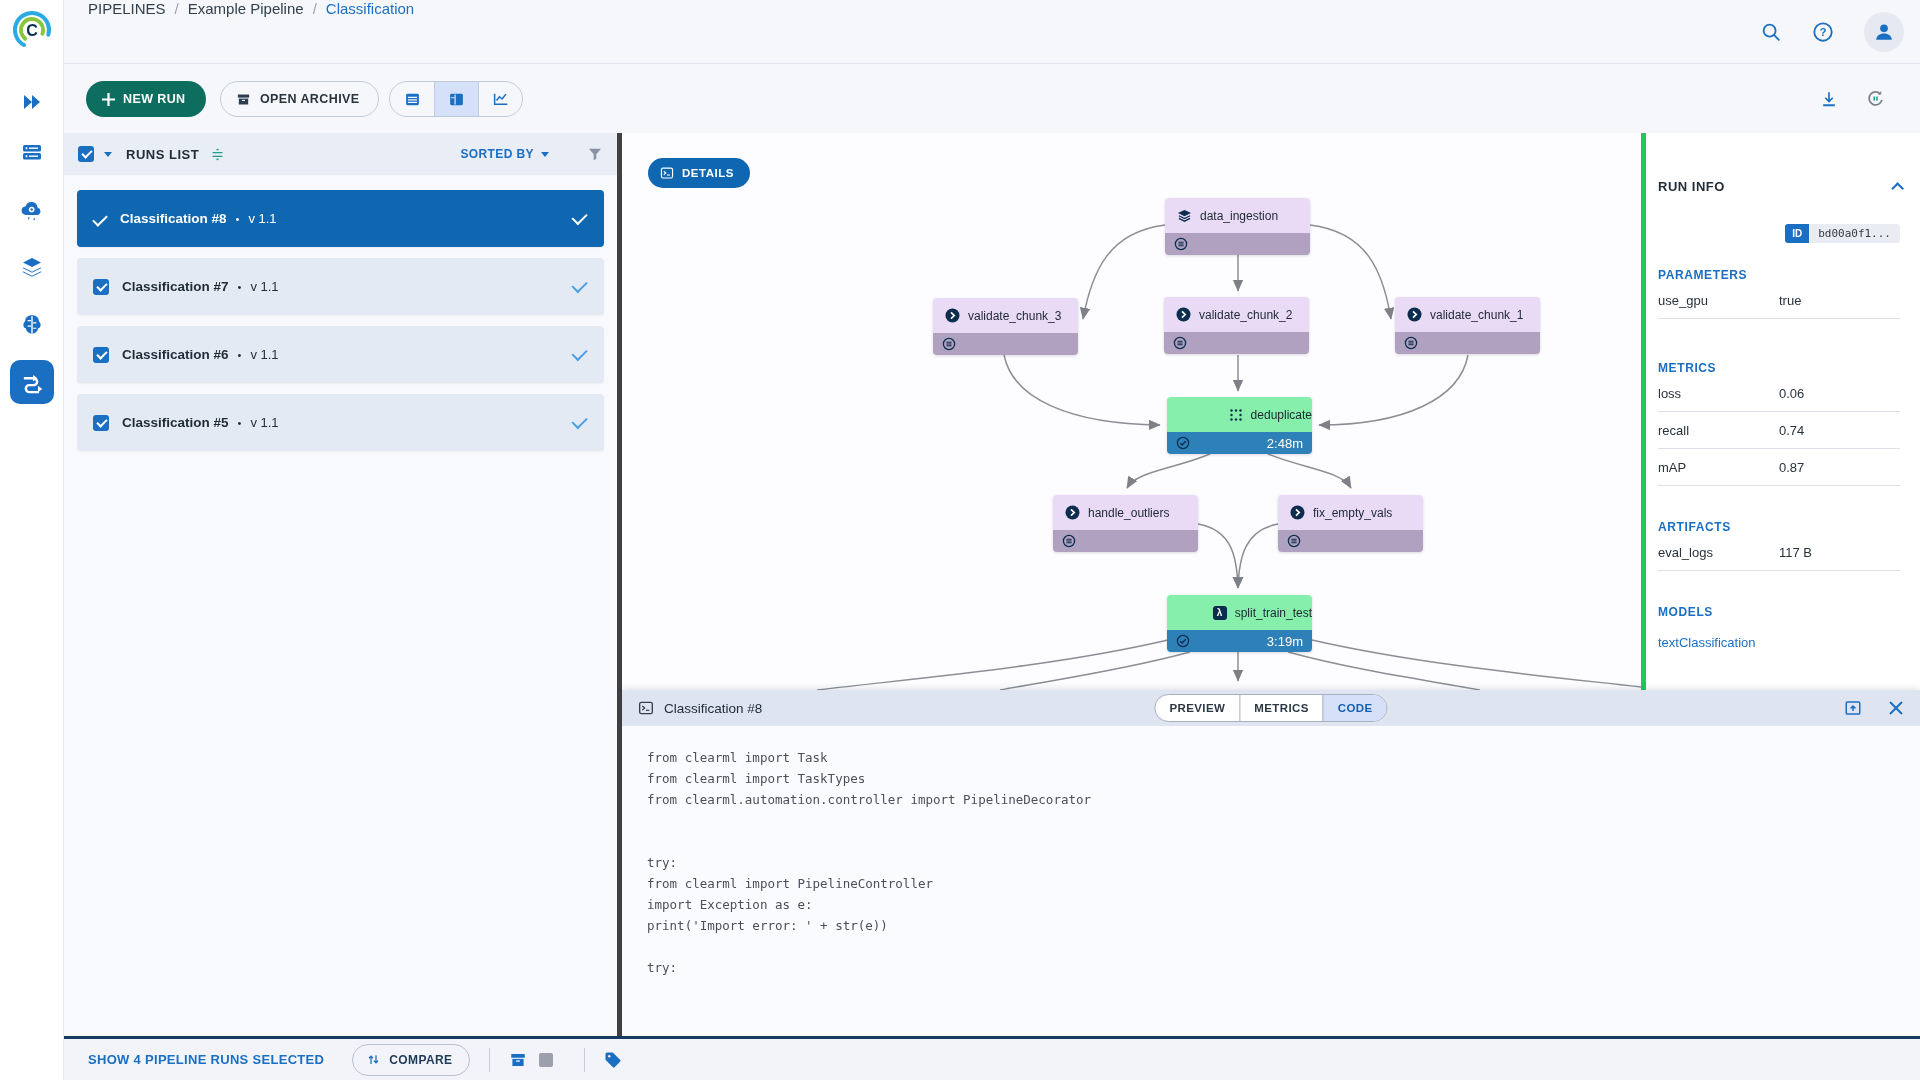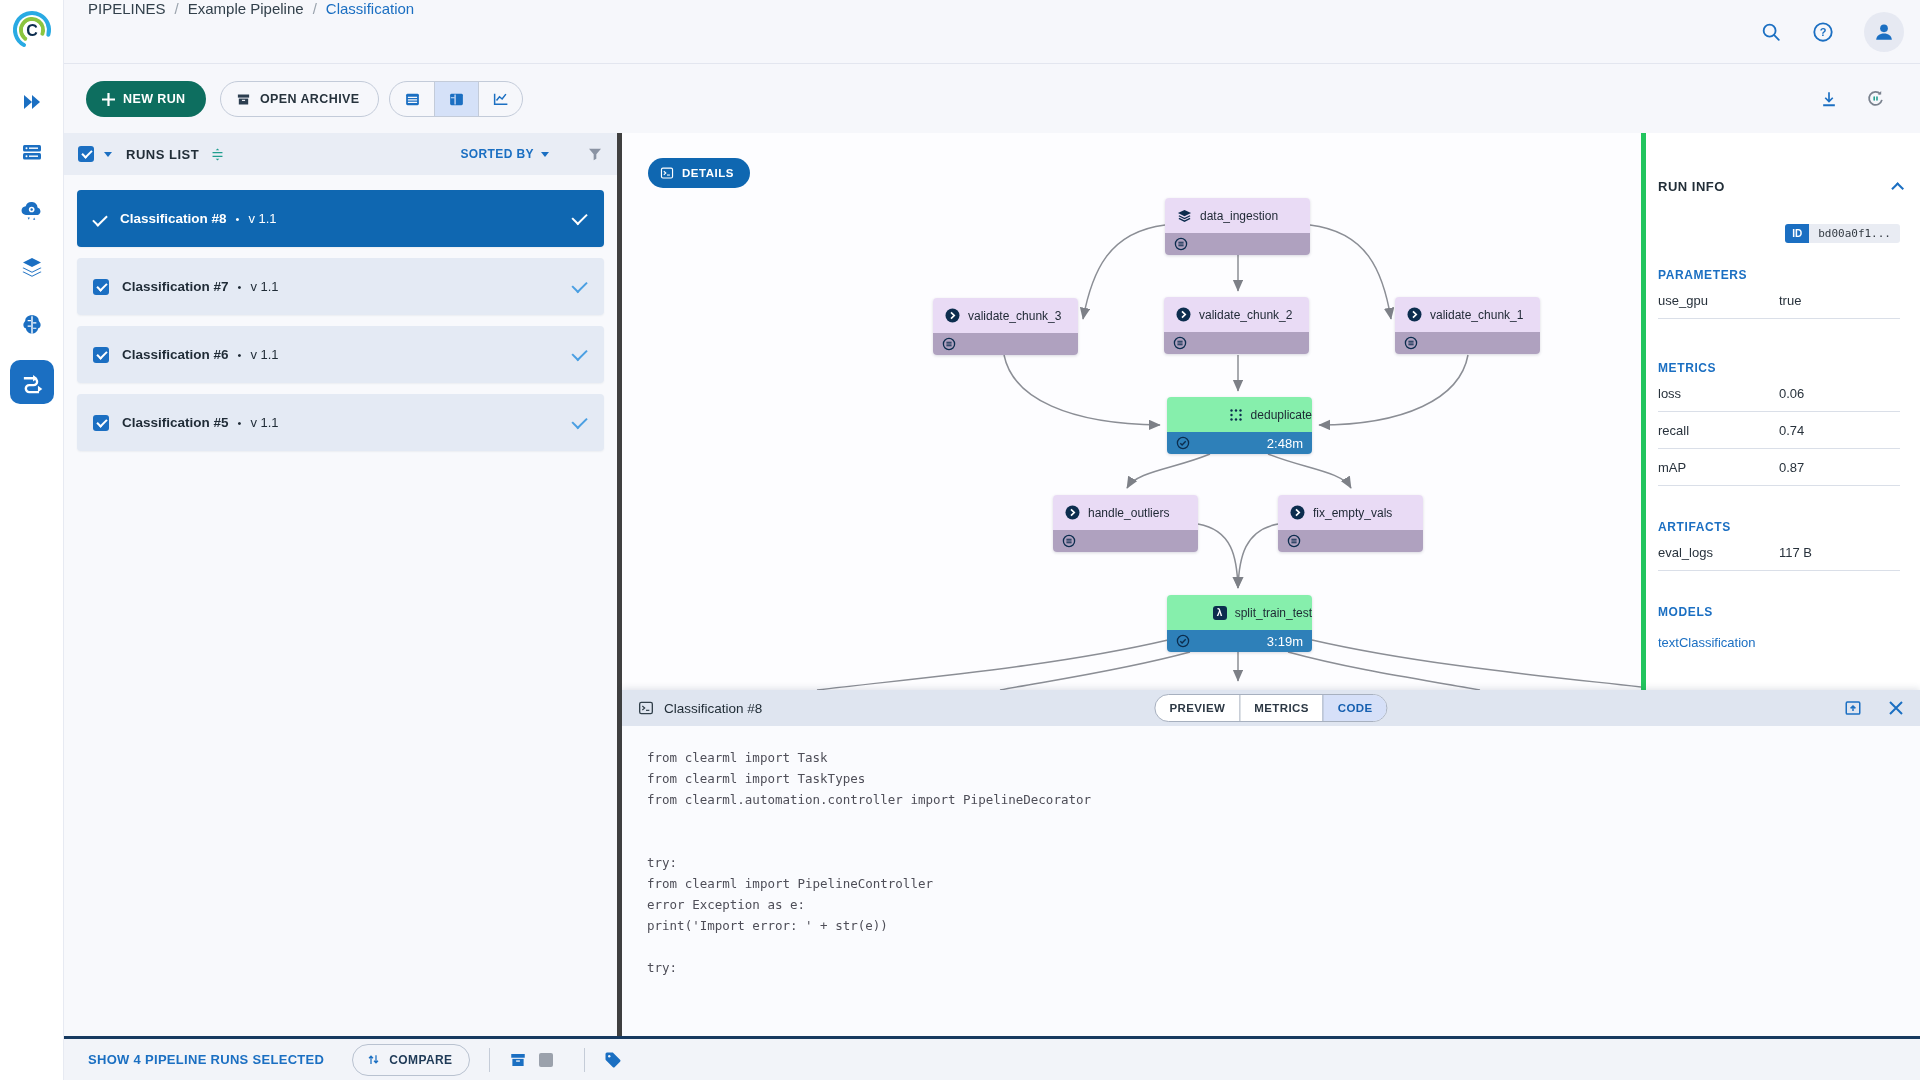--- a/index.html
+++ b/index.html
@@ -537,21 +537,21 @@
       </div>
     </div>
     <div class="code">
       <div class="code-line">from clearml import Task</div>
       <div class="code-line">from clearml import TaskTypes</div>
       <div class="code-line">from clearml.automation.controller import PipelineDecorator</div>
       <div class="code-line"></div>
       <div class="code-line"></div>
       <div class="code-line">try:</div>
       <div class="code-line">from clearml import PipelineController</div>
-      <div class="code-line">error Exception as e:</div>
+      <div class="code-line">import Exception as e:</div>
       <div class="code-line">print('Import error: ' + str(e))</div>
       <div class="code-line"></div>
       <div class="code-line">try:</div>
     </div>
   </div>
 
   <div class="bottombar">
     <span class="sel-text">SHOW 4 PIPELINE RUNS SELECTED</span>
     <button class="btn-compare">
       <svg width="15" height="15" viewBox="0 0 24 24">

